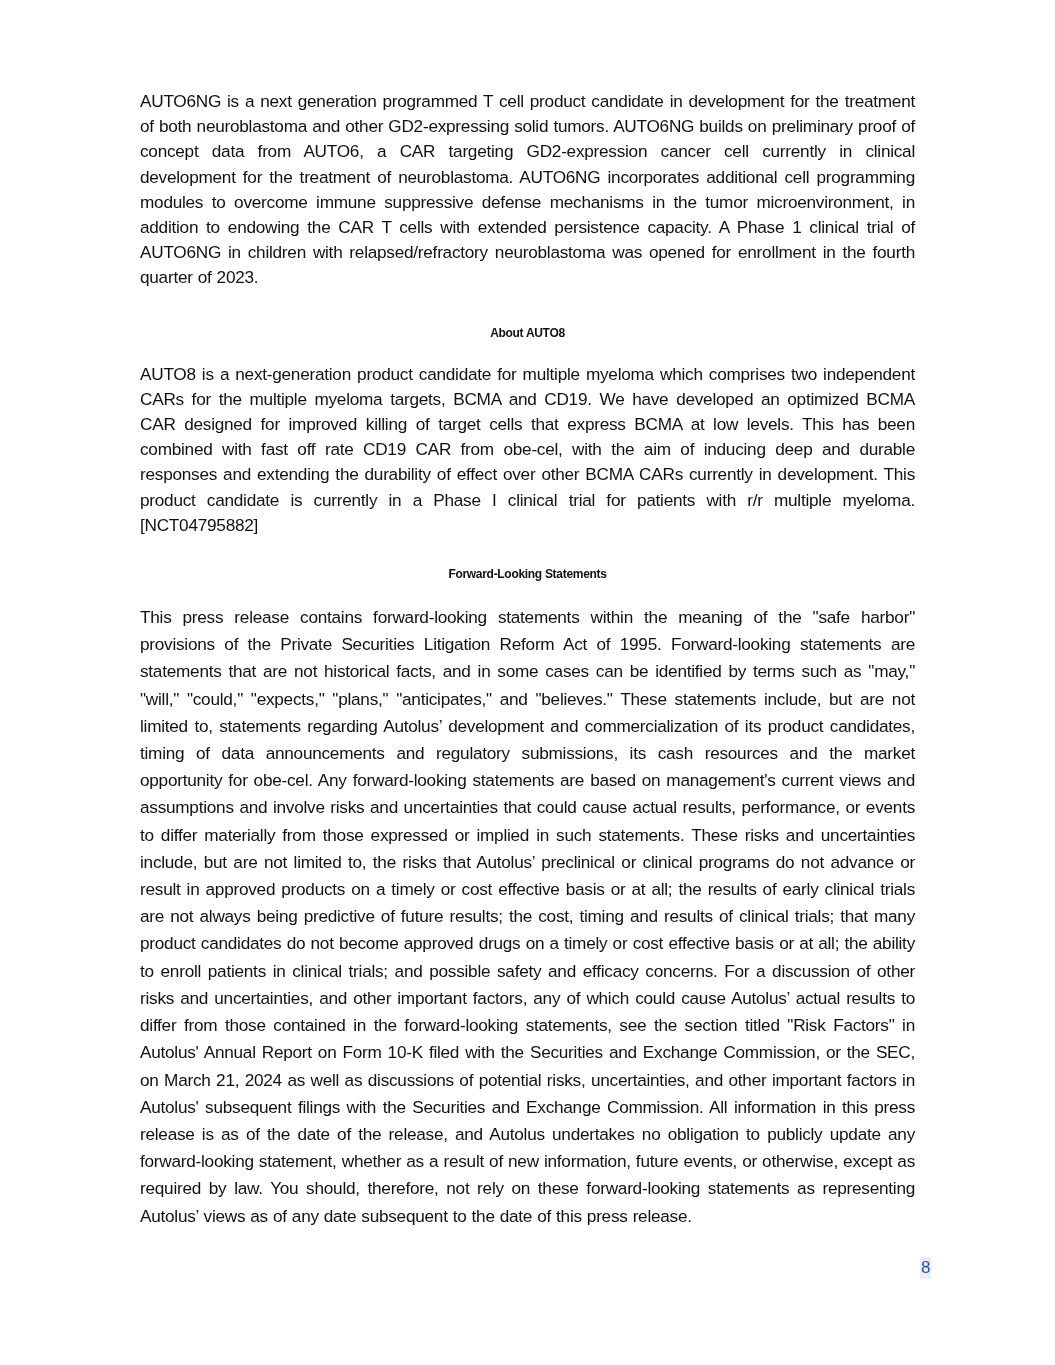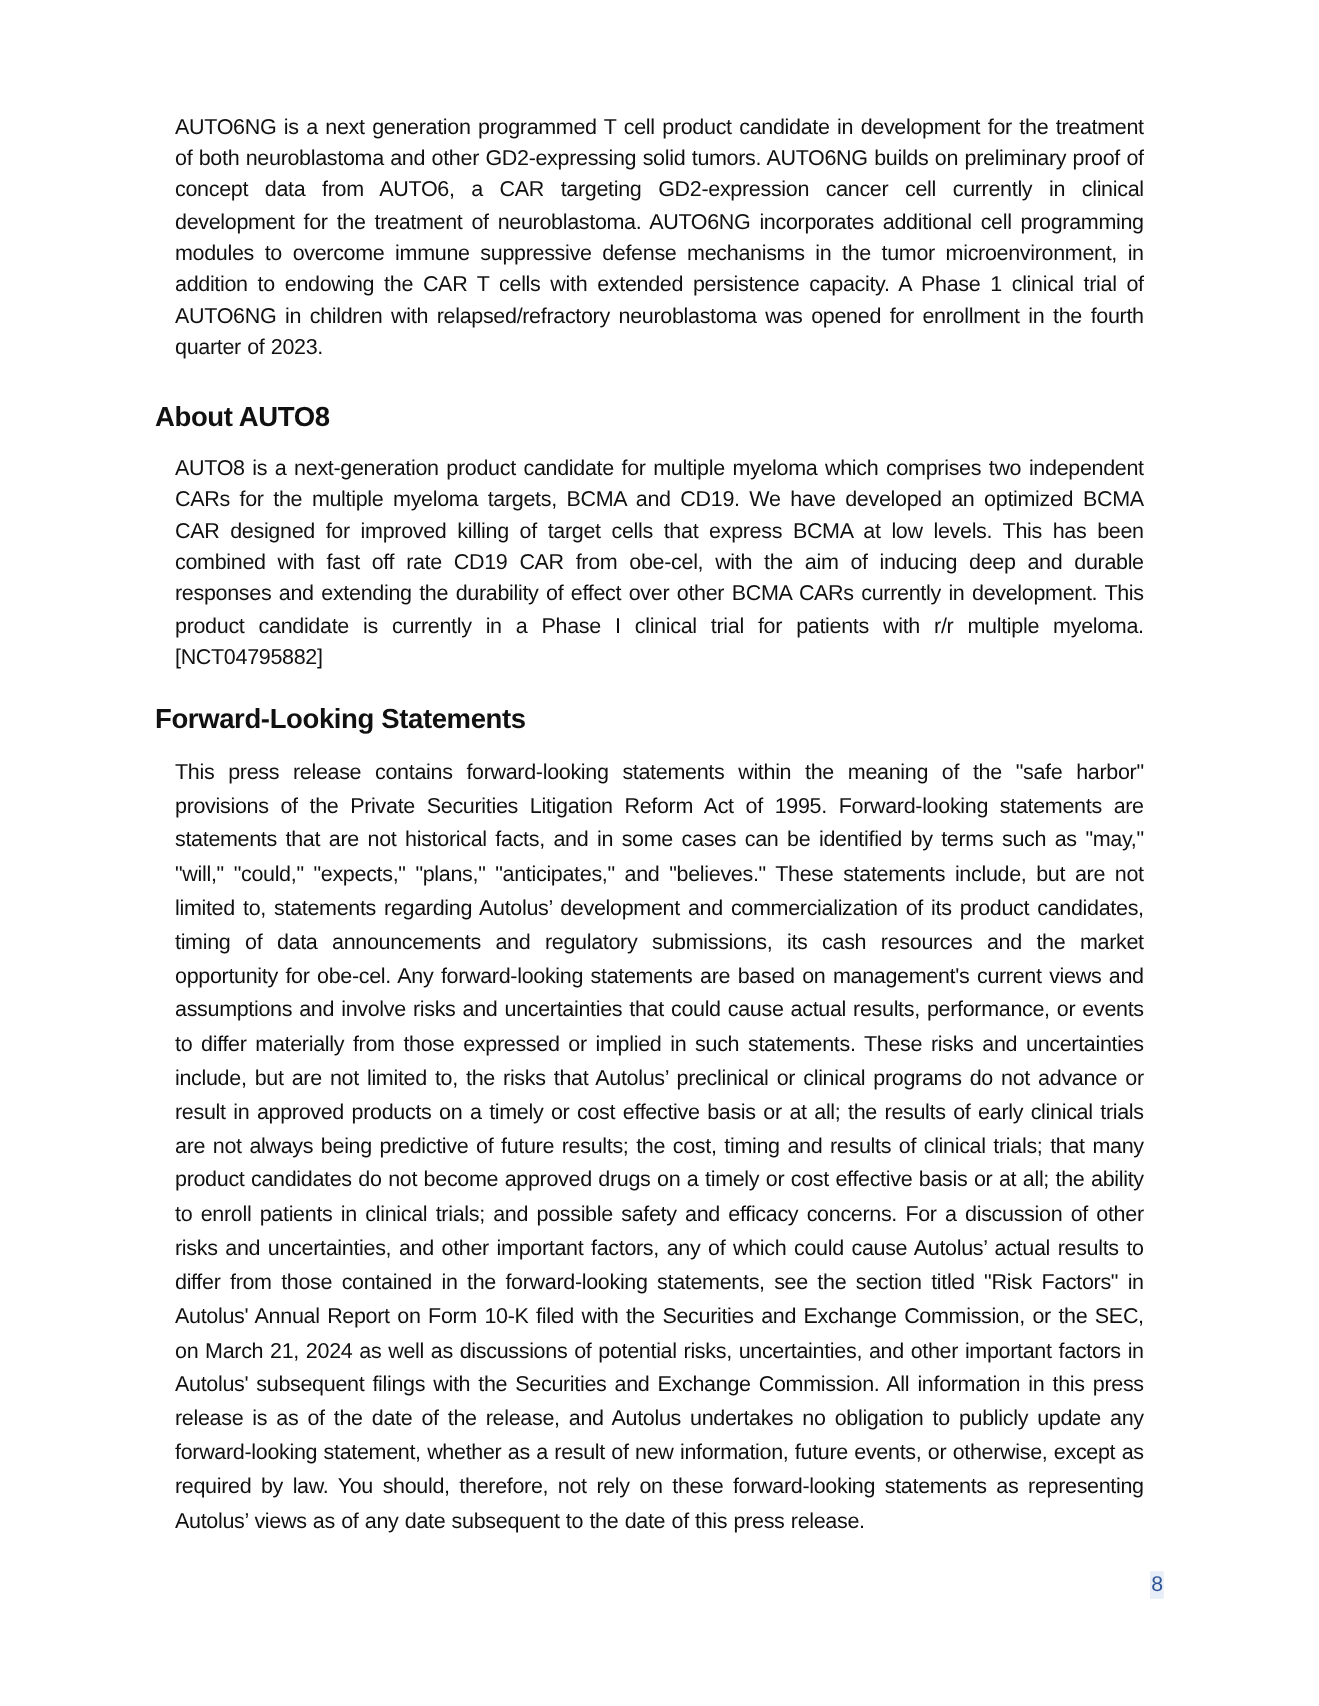--- a/index.html
+++ b/index.html
@@ -27,24 +27,25 @@
       line-height: 25.2px;
       text-align: justify;
       letter-spacing: -0.25px;
       word-spacing: 0.5px;
     }
     .para-fls {
       line-height: 27.2px;
     }
     .heading {
       margin: 0;
-      font-size: 22px;
+      font-size: 12px;
       font-weight: bold;
       line-height: 25px;
       letter-spacing: -0.3px;
+      text-align: center;
     }
     .sec-auto8 { margin-top: 30px; }
     .sec-auto8 .heading { margin-bottom: 4px; }
     .sec-fls { margin-top: 24px; }
     .sec-fls .heading { margin-bottom: 17px; }
     .page-number {
       position: absolute;
       left: 920px;
       top: 1257px;
       font-size: 17px;

